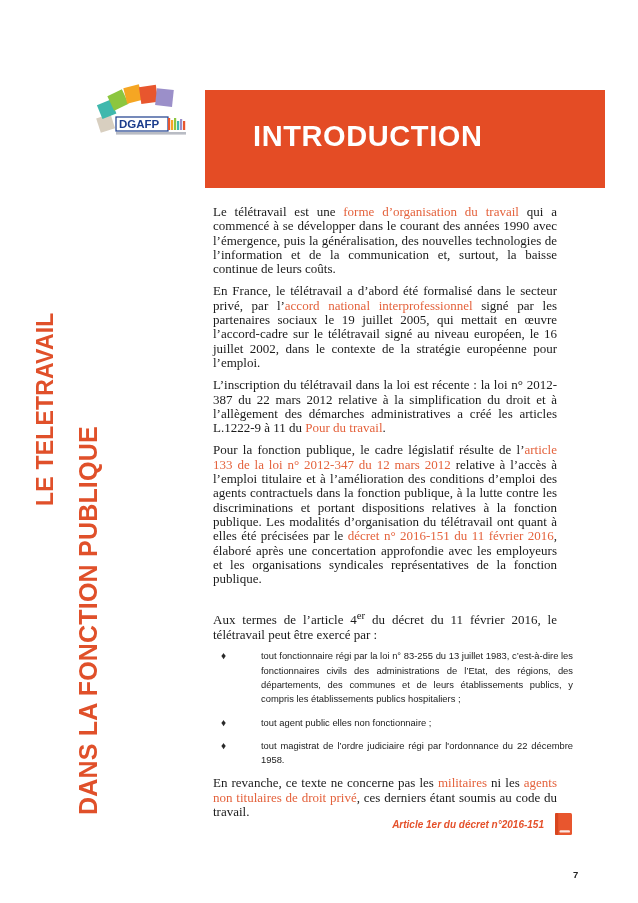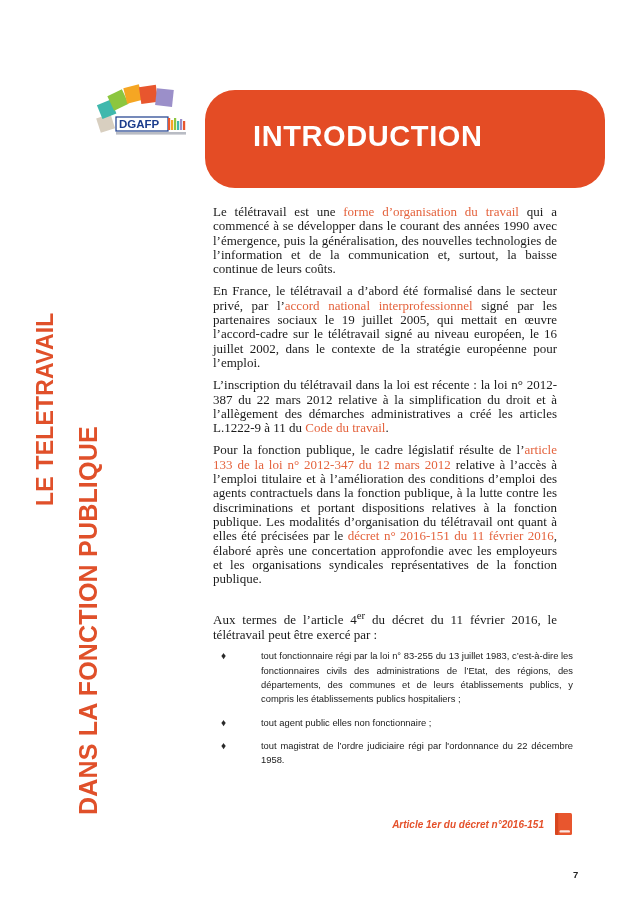--- a/index.html
+++ b/index.html
@@ -86,21 +86,20 @@
     height: 903px;
   }
 
   .header-band {
     position: absolute;
     left: 0;
     top: 90px;
     width: 400px;
     height: 98px;
     background: #e44c25;
-    border-radius: 30px;
   }
   .header-title {
     position: absolute;
     left: 48px;
     top: 30px;
     color: #ffffff;
     font-size: 29px;
     font-weight: bold;
     letter-spacing: 0.6px;
   }
@@ -218,21 +217,21 @@
 
   <div class="content">
 
     <div class="header-band">
       <div class="header-title">INTRODUCTION</div>
     </div>
 
     <div class="body-col">
       <p class="para"><span>Le télétravail est une </span><span class="hl">forme d’organisation du travail</span><span> qui a commencé à se développer dans le courant des années 1990 avec l’émergence, puis la généralisation, des nouvelles technologies de l’information et de la communication et, surtout, la baisse continue de leurs coûts.</span></p>
       <p class="para"><span>En France, le télétravail a d’abord été formalisé dans le secteur privé, par l’</span><span class="hl">accord national interprofessionnel</span><span> signé par les partenaires sociaux le 19 juillet 2005, qui mettait en œuvre l’accord-cadre sur le télétravail signé au niveau européen, le 16 juillet 2002, dans le contexte de la stratégie européenne pour l’emploi.</span></p>
-      <p class="para"><span>L’inscription du télétravail dans la loi est récente : la loi n° 2012-387 du 22 mars 2012 relative à la simplification du droit et à l’allègement des démarches administratives a créé les articles L.1222-9 à 11 du </span><span class="hl">Code du travail</span><span>.</span></p>
+      <p class="para"><span>L’inscription du télétravail dans la loi est récente : la loi n° 2012-387 du 22 mars 2012 relative à la simplification du droit et à l’allègement des démarches administratives a créé les articles L.1222-9 à 11 du </span><span class="hl">Pour du travail</span><span>.</span></p>
       <p class="para"><span>Pour la fonction publique, le cadre législatif résulte de l’</span><span class="hl">article 133 de la loi n° 2012-347 du 12 mars 2012</span><span> relative à l’accès à l’emploi titulaire et à l’amélioration des conditions d’emploi des agents contractuels dans la fonction publique, à la lutte contre les discriminations et portant dispositions relatives à la fonction publique. Les modalités d’organisation du télétravail ont quant à elles été précisées par le </span><span class="hl">décret n° 2016-151 du 11 février 2016</span><span>, élaboré après une concertation approfondie avec les employeurs et les organisations syndicales représentatives de la fonction publique.</span></p>
 
       <div class="gap"></div>
 
       <p class="para tight"><span>Aux termes de l’article 4</span><sup>er</sup><span> du décret du 11 février 2016, le télétravail peut être exercé par :</span></p>
 
       <ul class="bullets">
         <li>
           <span class="bullet-mark">♦</span>
           <span>tout fonctionnaire régi par la loi n° 83-255 du 13 juillet 1983, c’est-à-dire les fonctionnaires civils des administrations de l’Etat, des régions, des départements, des communes et de leurs établissements publics, y compris les établissements publics hospitaliers ;</span>
@@ -240,20 +239,21 @@
         <li>
           <span class="bullet-mark">♦</span>
           <span>tout agent public elles non fonctionnaire ;</span>
         </li>
         <li>
           <span class="bullet-mark">♦</span>
           <span>tout magistrat de l’ordre judiciaire régi par l'ordonnance du 22 décembre 1958.</span>
         </li>
       </ul>
 
+      <p class="para"><span>En revanche, ce texte ne concerne pas les </span><span class="hl">militaires</span><span> ni les </span><span class="hl">agents non titulaires de droit privé</span><span>, ces derniers étant soumis au code du travail.</span></p>
     </div>
 
     <div class="citation-row">
       <span class="citation-text">Article 1er du décret n°2016-151</span>
       <span>
         <svg class="book-icon" viewBox="0 0 19 24" xmlns="http://www.w3.org/2000/svg">
           <rect x="1" y="1" width="17" height="22" rx="1.5" fill="#e8562e"></rect>
           <rect x="1" y="1" width="3.2" height="22" rx="1.2" fill="#d8461f"></rect>
           <rect x="5.5" y="18.2" width="10.5" height="2.4" rx="1.2" fill="#ffffff" opacity="0.85"></rect>
         </svg>

